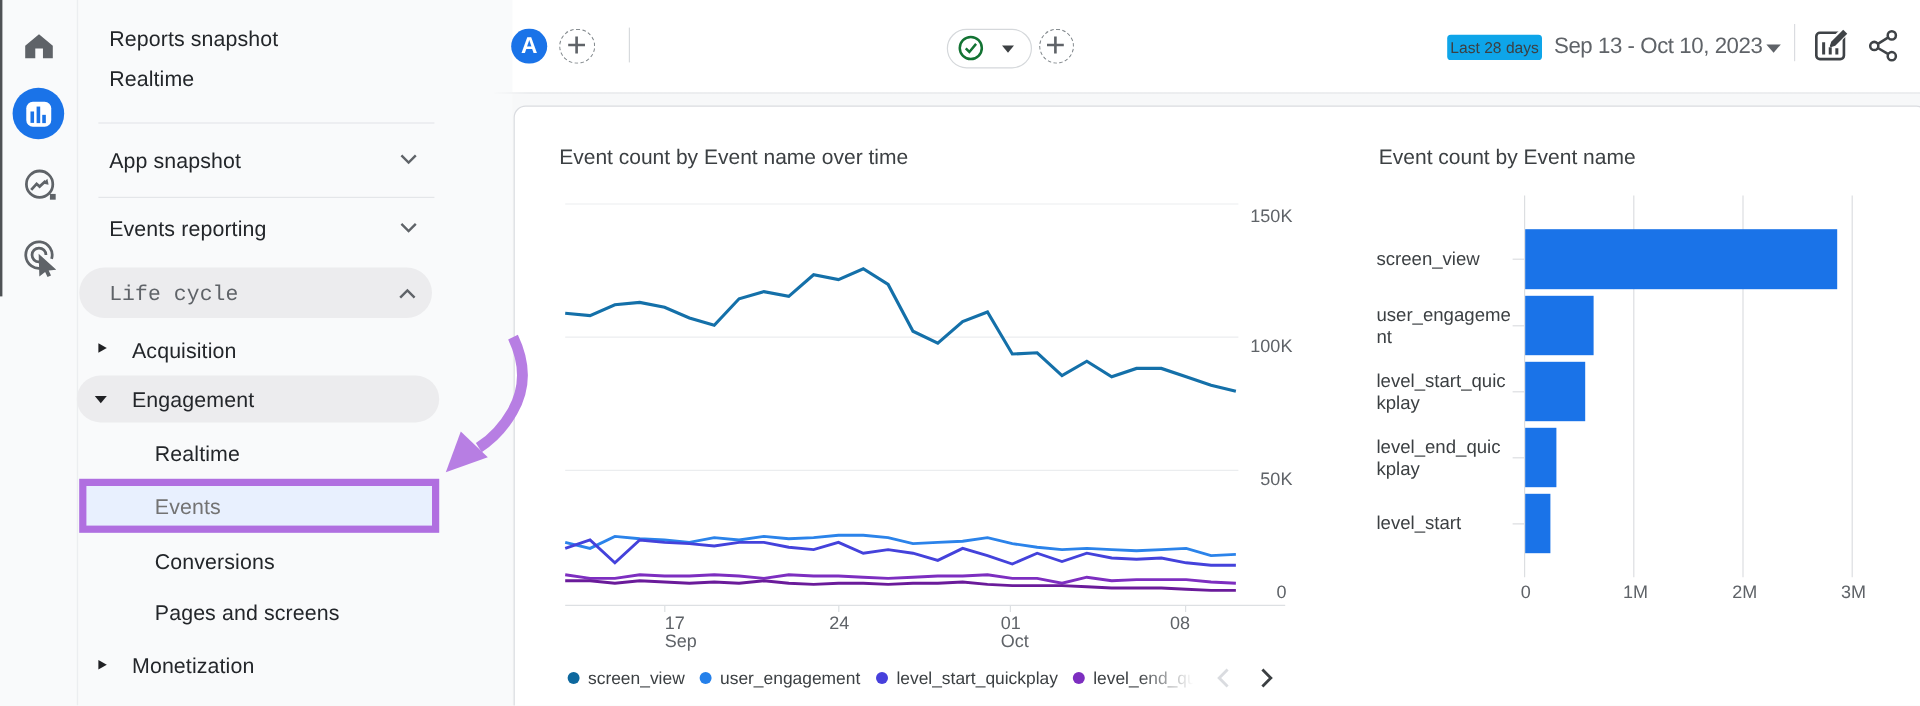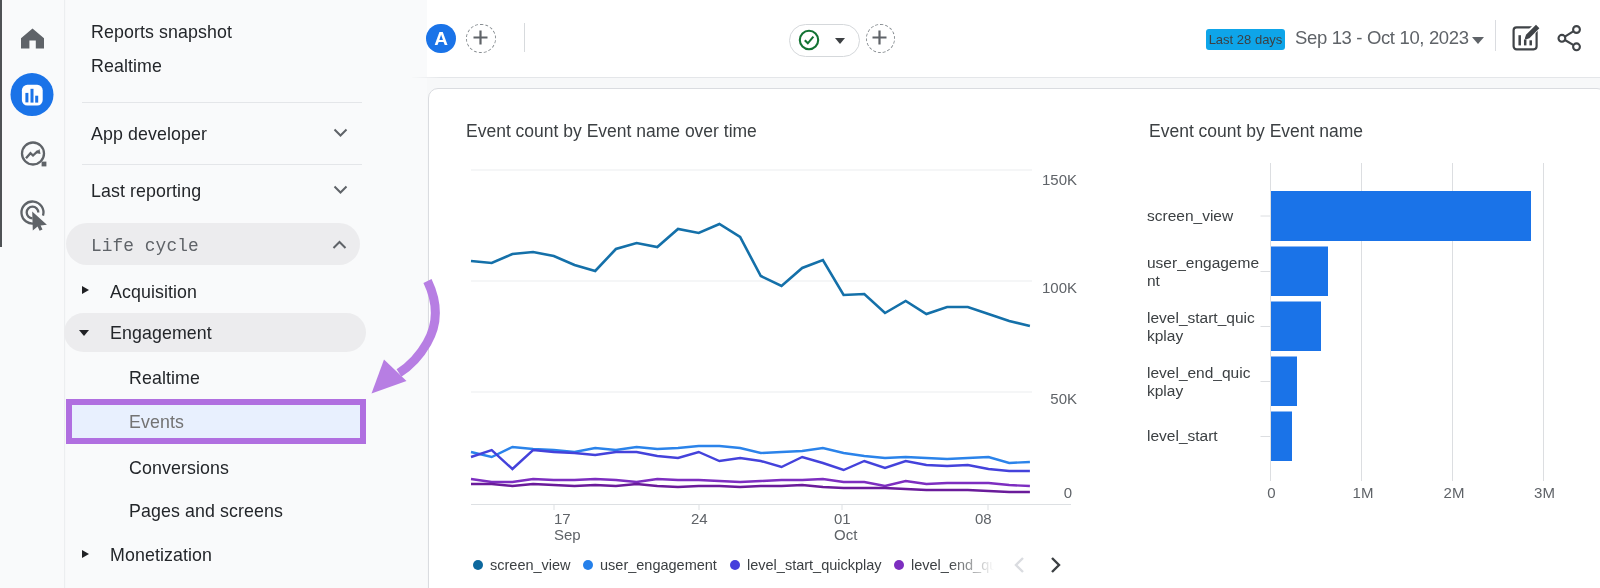--- a/index.html
+++ b/index.html
@@ -54,26 +54,26 @@
       <path d="M35.35 223.13 A 11 11 0 1 1 43.0 215.7"></path>
       <path d="M32.5 218.3 A 5.8 5.8 0 1 1 38.3 212.5"></path>
     </g>
     <path d="M32.2 211.5 L46.9 224.7 L40.6 225.5 L42.5 229.6 L39.6 230.8 L37.6 226.6 L32.8 230.4 Z" fill="#5f6368"></path>
   </svg>
 
   <div class="abs" id="nav2" style="left:66px;top:0;width:361px;height:588px;">
     <div class="navtxt" style="top:22px;">Reports snapshot</div>
     <div class="navtxt" style="top:56px;">Realtime</div>
     <div class="divider" style="top:102px;"></div>
-    <div class="navtxt" style="top:124px;">App developer</div>
+    <div class="navtxt" style="top:124px;">App snapshot</div>
     <svg class="abs" style="left:267px;top:128px;" width="15" height="10">
         <path d="M1.5 1.5 L7.5 7.5 L13.5 1.5" stroke="#5f6368" stroke-width="2" fill="none"></path>
       </svg>
     <div class="divider" style="top:164px;"></div>
-    <div class="navtxt" style="top:181px;">Last reporting</div>
+    <div class="navtxt" style="top:181px;">Events reporting</div>
     <svg class="abs" style="left:267px;top:185px;" width="15" height="10">
         <path d="M1.5 1.5 L7.5 7.5 L13.5 1.5" stroke="#5f6368" stroke-width="2" fill="none"></path>
       </svg>
     <div class="pill" style="left:0px;top:223px;width:294px;height:42px;"></div>
     <div class="navtxt" style="top:236px;color:#5f6368;font-weight:400;font-family:Liberation Mono, monospace;">Life cycle</div>
     <svg class="abs" style="left:266px;top:240px;" width="15" height="10">
         <path d="M1.5 8 L7.5 2 L13.5 8" stroke="#5f6368" stroke-width="2" fill="none"></path>
       </svg>
     <div class="tri-r" style="left:16px;top:286px;"></div>
     <div class="navtxt sect" style="top:282px;">Acquisition</div>

